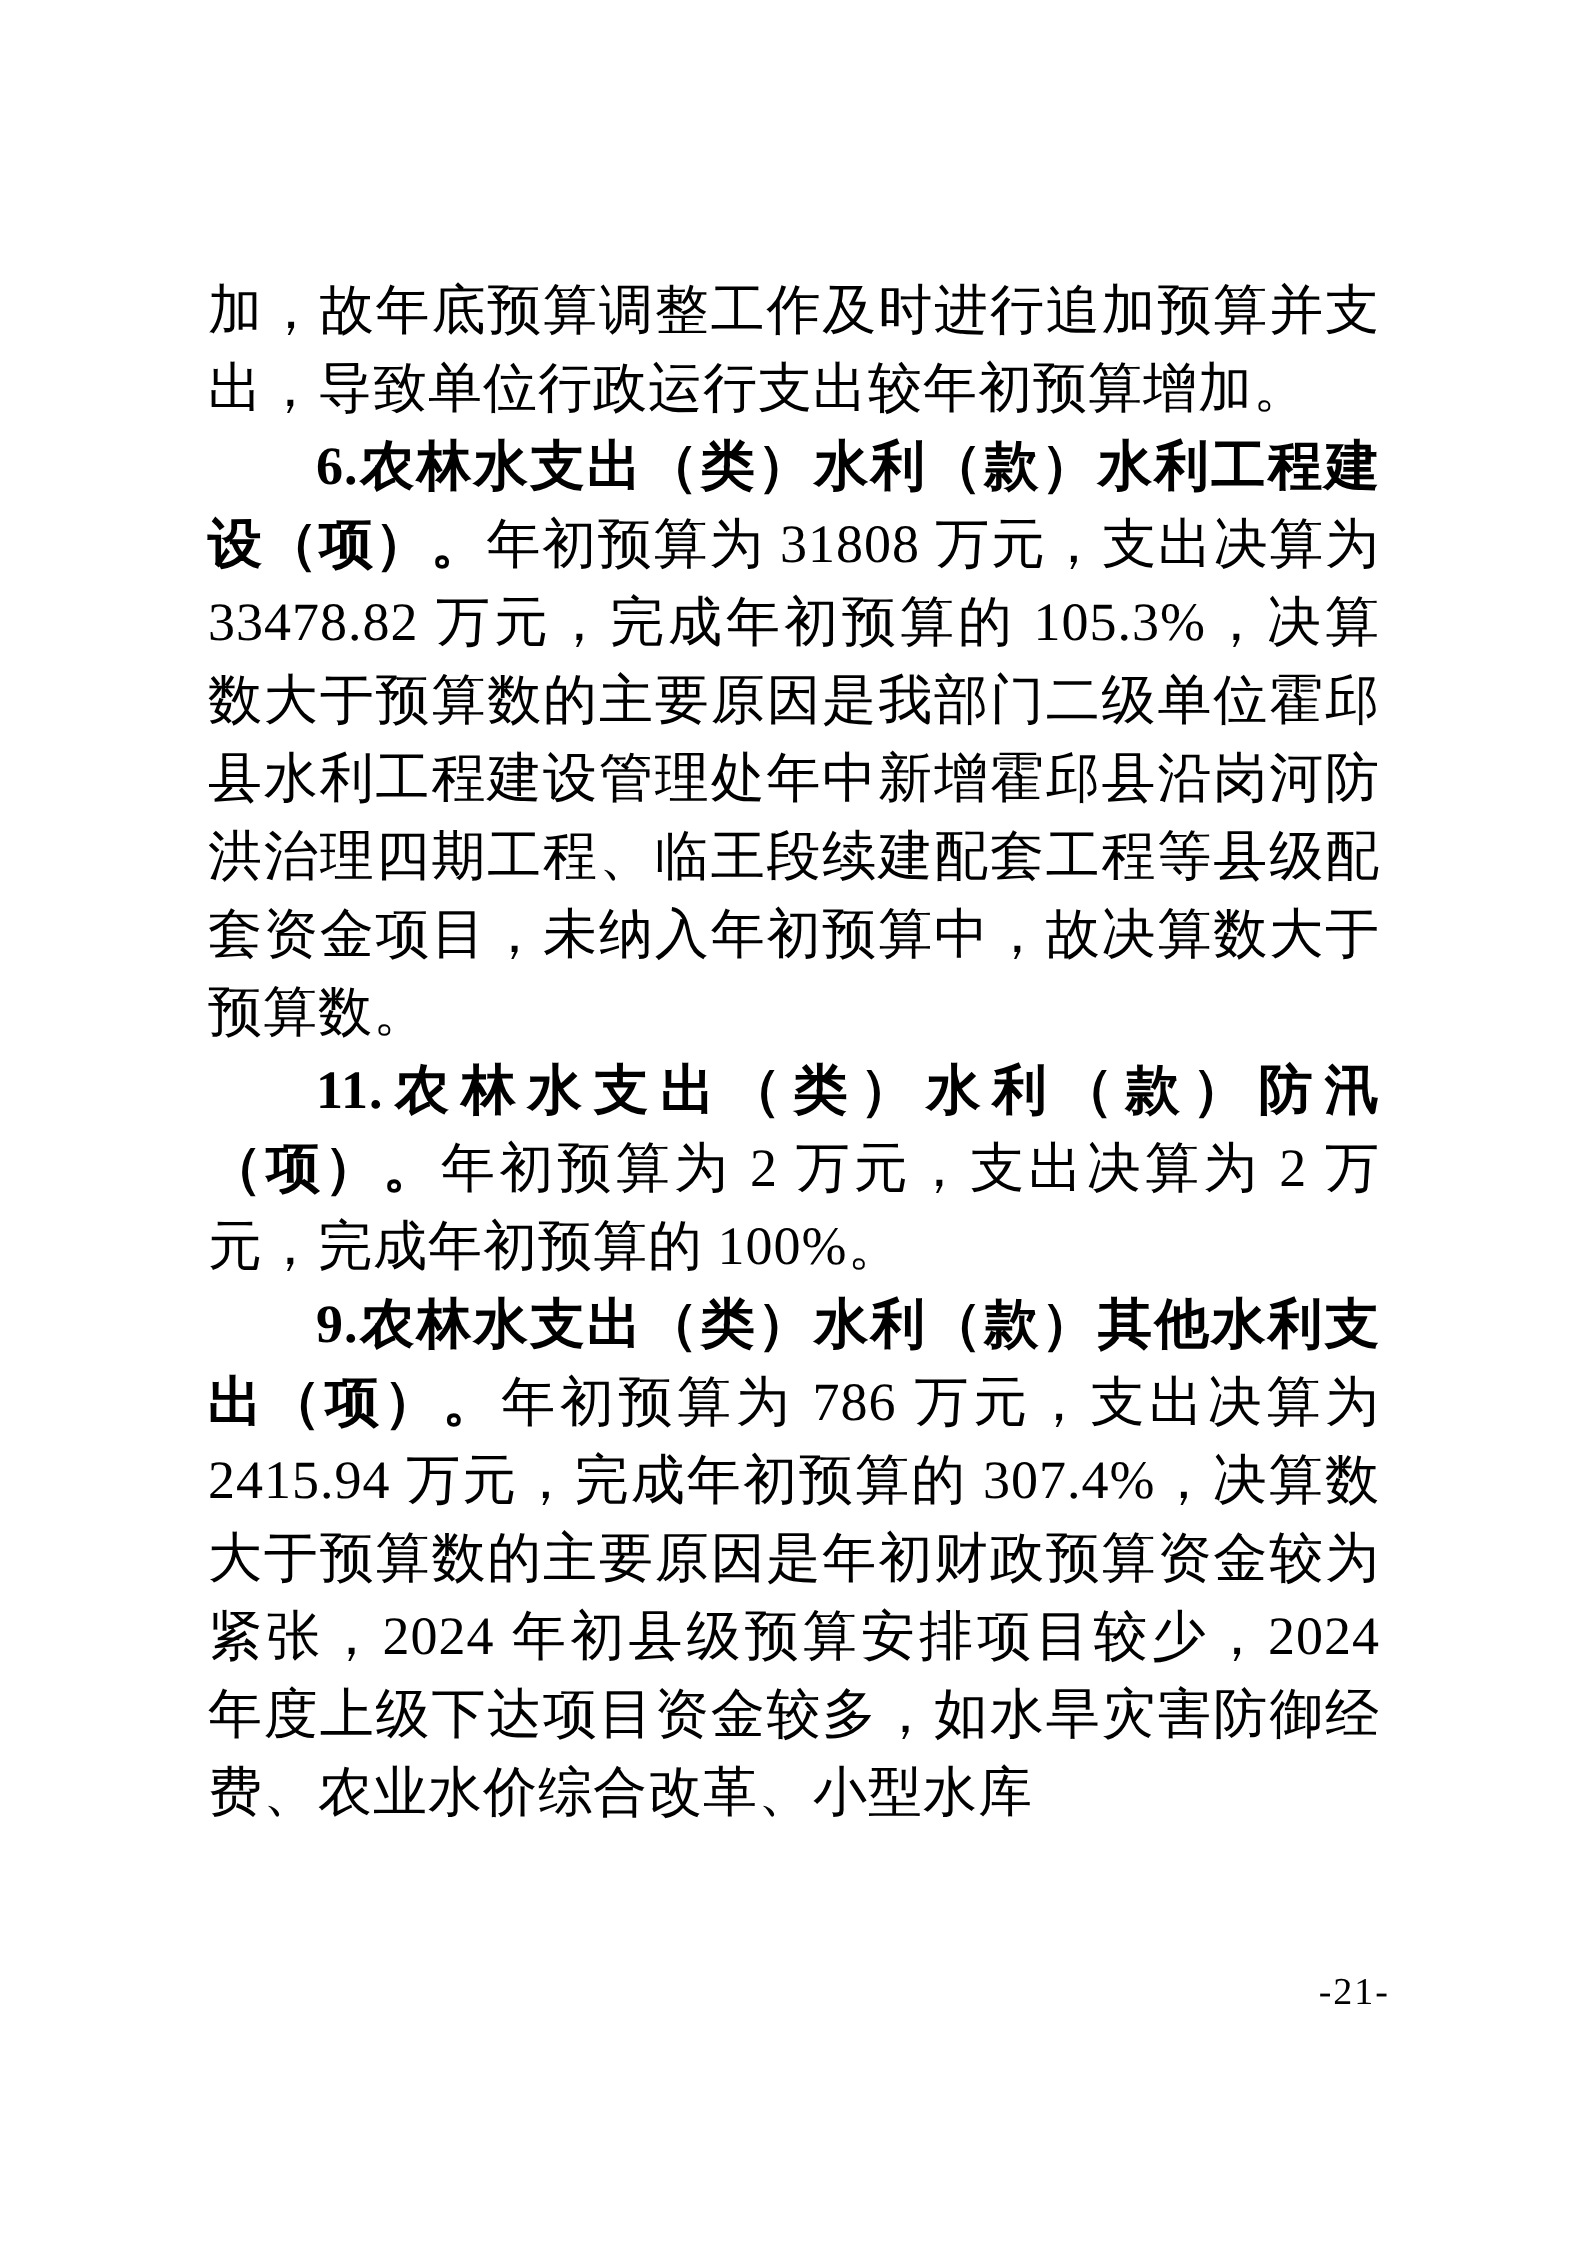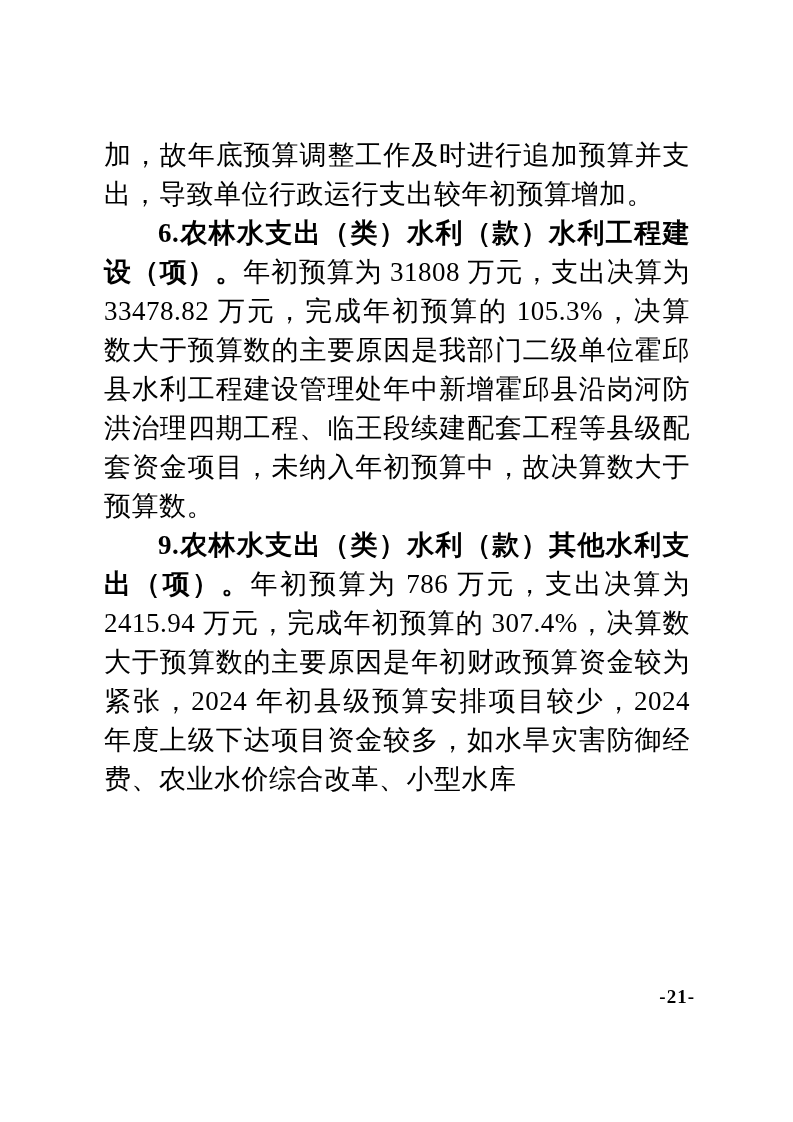--- a/index.html
+++ b/index.html
@@ -41,33 +41,33 @@
   .para .lead {
     font-weight: 700;
   }
   .page-number {
     position: absolute;
     right: 98px;
     top: 986px;
     font-size: 19px;
     letter-spacing: 1px;
     font-family: "Liberation Serif", "DejaVu Serif", serif;
-    font-weight: bold;
   }
 </style>
 </head>
 <body>
 
 <div class="page">
   <div class="content">
 
     <p class="para continuation"><span>加，故年底预算调整工作及时进行追加预算并支出，导致单位行政运行支出较年初预算增加。</span></p>
 
     <p class="para"><span class="lead">6.农林水支出（类）水利（款）水利工程建设（项）。</span><span>年初预算为 31808 万元，支出决算为 33478.82 万元，完成年初预算的 105.3%，决算数大于预算数的主要原因是我部门二级单位霍邱县水利工程建设管理处年中新增霍邱县沿岗河防洪治理四期工程、临王段续建配套工程等县级配套资金项目，未纳入年初预算中，故决算数大于预算数。</span></p>
 
 
+    <p class="para"><span class="lead">11.农林水支出（类）水利（款）防汛（项）。</span><span>年初预算为 2 万元，支出决算为 2 万元，完成年初预算的 100%。</span></p>
 
     <p class="para"><span class="lead">9.农林水支出（类）水利（款）其他水利支出（项）。</span><span>年初预算为 786 万元，支出决算为 2415.94 万元，完成年初预算的 307.4%，决算数大于预算数的主要原因是年初财政预算资金较为紧张，2024 年初县级预算安排项目较少，2024 年度上级下达项目资金较多，如水旱灾害防御经费、农业水价综合改革、小型水库</span></p>
 
   </div>
 
   <div class="page-number">-21-</div>
 </div>
 
 </body></html>

